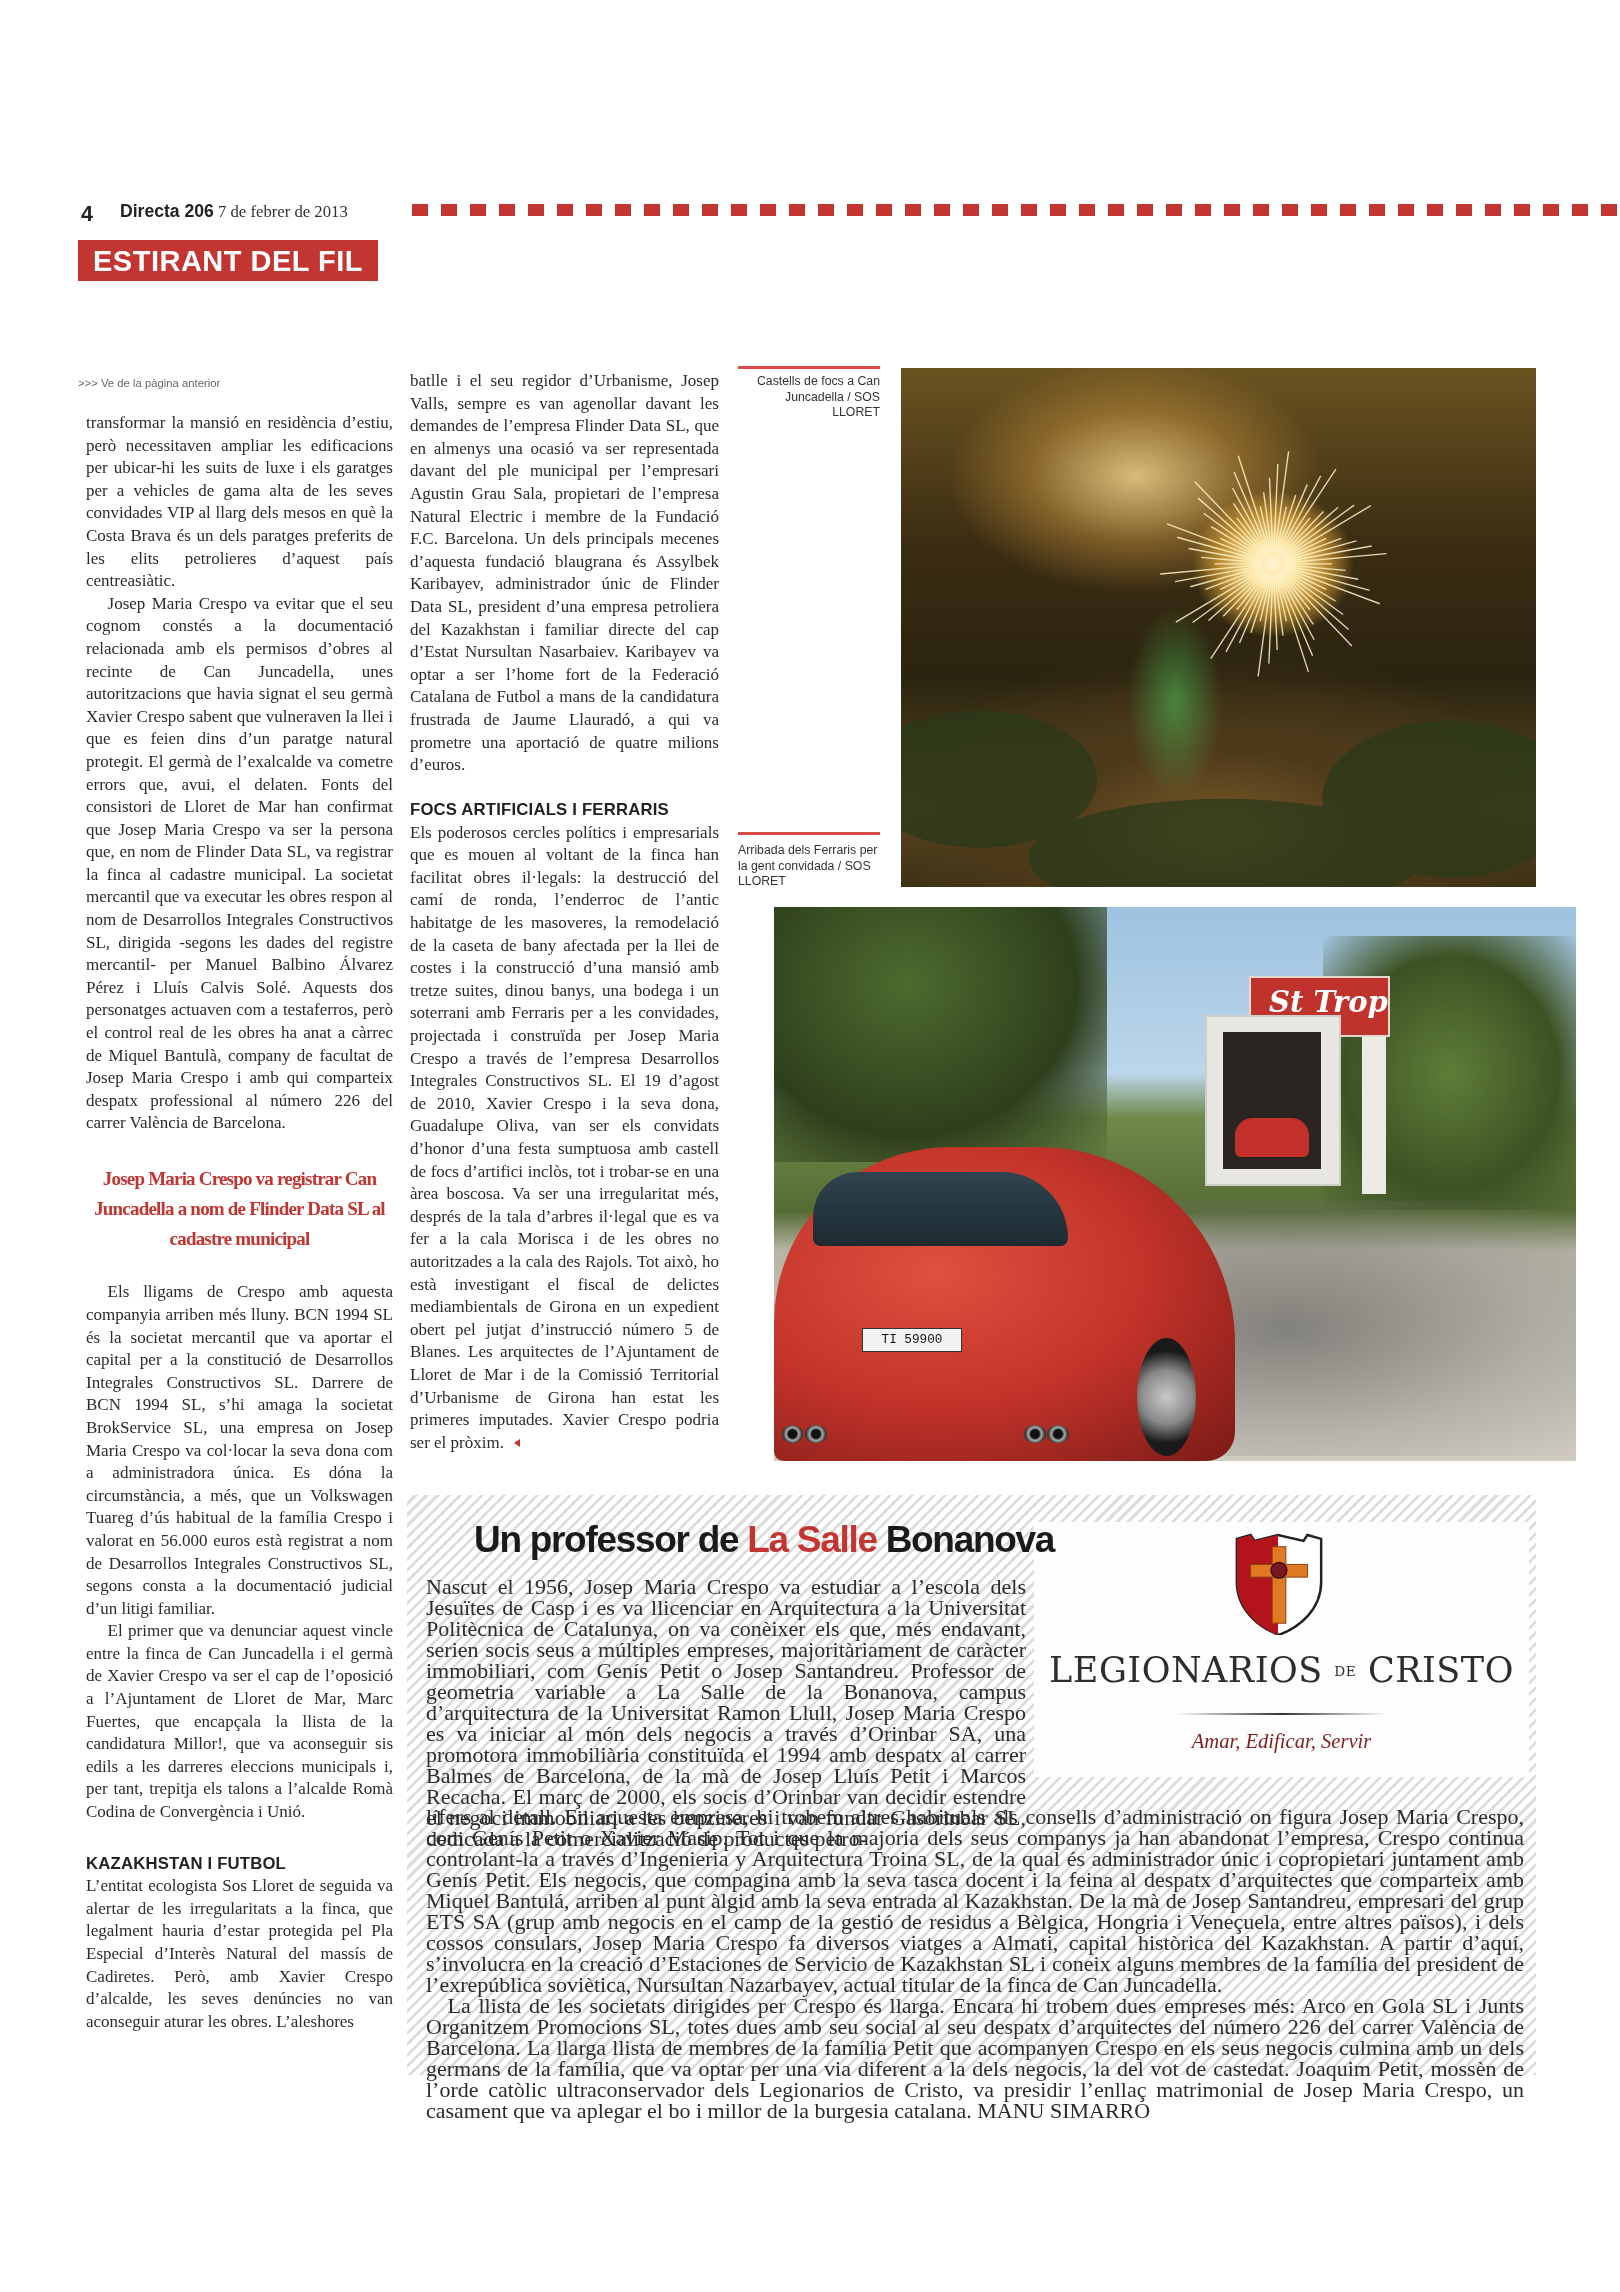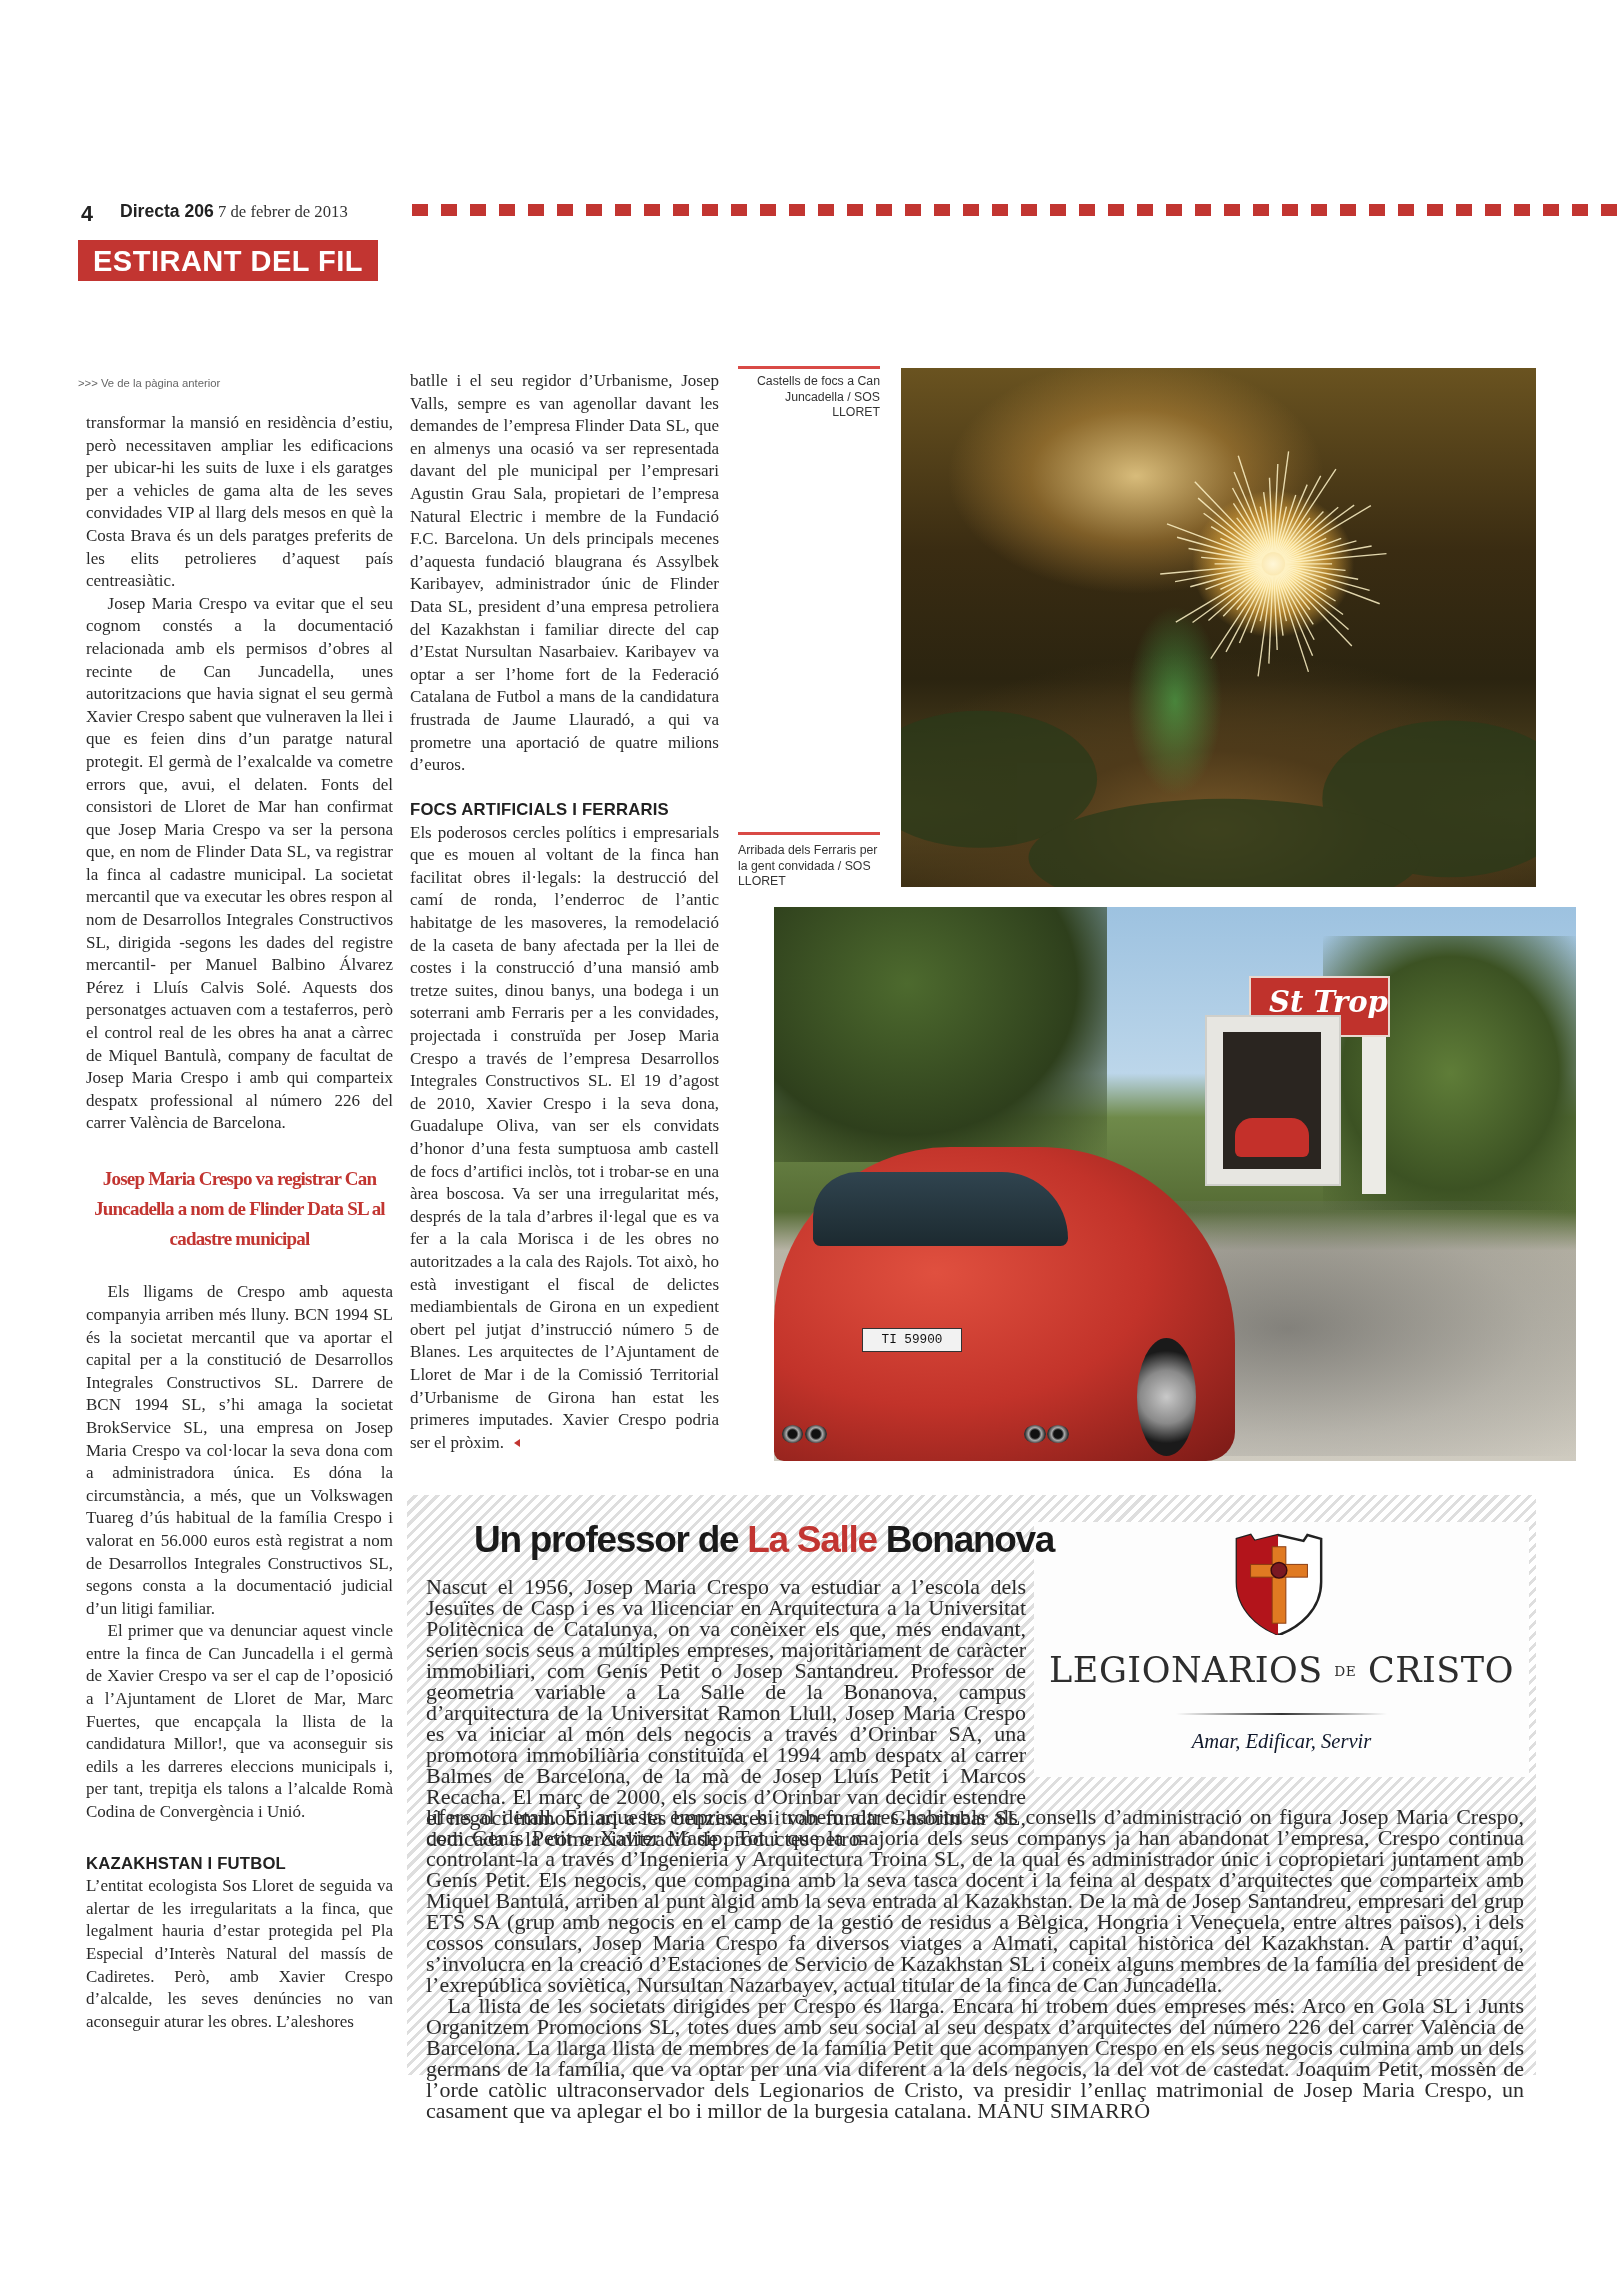--- a/index.html
+++ b/index.html
@@ -64,21 +64,21 @@
   #box-title .red { color:#c23531; }
   .boxtext { font-family:"Liberation Serif", serif; font-size:22px; line-height:21px; color:#2b2b2b; text-align:justify; }
   .boxtext p { margin:0; }
   #box-p1 { left:426px; top:1576px; width:600px; }
   #box-p2 { left:426px; top:1806px; width:1098px; }
   
   .logo-shield { left:1229px; top:1533px; width:100px; height:102px; }
   #logo-name { left:1039px; top:1650px; width:485px; text-align:center; font-family:"DejaVu Serif", serif; font-size:35px; letter-spacing:0.5px; color:#2d2d2d; }
   #logo-name .small { font-size:13.7px; vertical-align:5.9px; }
   #logo-rule { left:1176px; top:1713px; width:211px; height:2px; background:linear-gradient(90deg, rgba(0,0,0,0), #333 50%, rgba(0,0,0,0)); }
-  #logo-motto { left:1039px; top:1730px; width:485px; text-align:center; font-family:"Liberation Serif", serif; font-style:italic; font-size:20.6px; color:#0f172a; }
+  #logo-motto { left:1039px; top:1730px; width:485px; text-align:center; font-family:"Liberation Serif", serif; font-style:italic; font-size:20.6px; color:#7f1d1d; }
 </style>
 </head>
 <body>
 
 <div class="abs" id="page-num">4</div>
 <div class="abs" id="pub">Directa 206</div>
 <div class="abs" id="date">7 de febrer de 2013</div>
 <div class="abs" id="dots"></div>
 <div class="abs" id="section-tag">ESTIRANT DEL FIL</div>
 

